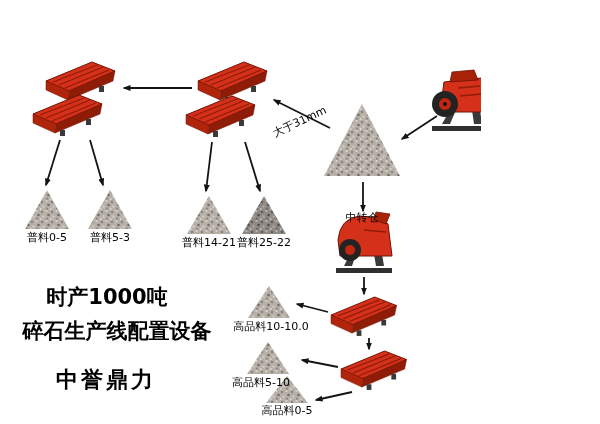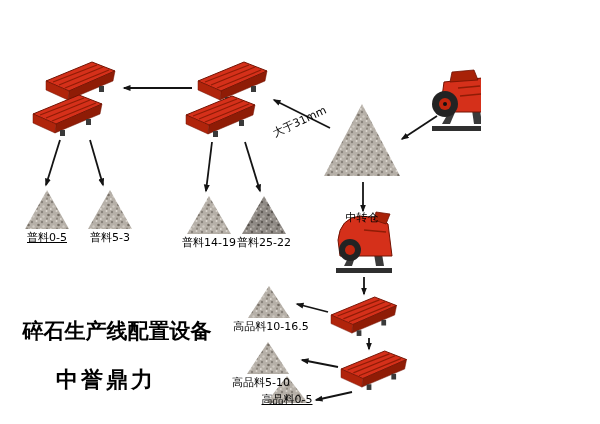--- a/index.html
+++ b/index.html
@@ -145,25 +145,26 @@
       <line x1="369" y1="338" x2="369" y2="349" marker-end="url(#ah)"></line>
       <line x1="338" y1="367" x2="302" y2="360" marker-end="url(#ah)"></line>
       <line x1="352" y1="392" x2="316" y2="400" marker-end="url(#ah)"></line>
     </g>
   </svg>
 
   <div class="lbl lbl--bold" style="left:570px; top:37px;">料仓</div>
   <div class="lbl" style="left:362px; top:179px;margin-top:33px;">中转仓</div>
   <div class="lbl lbl--rot" style="left:300px; top:116px;">大于31mm</div>
 
-  <div class="lbl" style="left:47px;  top:232px;text-decoration:underline;">普料0-5</div>
+  <div class="lbl" style="left:47px;  top:232px;">普料0-5</div>
   <div class="lbl" style="left:110px; top:232px;">普料5-3</div>
-  <div class="lbl" style="left:209px; top:237px;">普料14-19</div>
+  <div class="lbl" style="left:209px; top:237px;">普料14-21</div>
   <div class="lbl" style="left:264px; top:237px;">普料25-22</div>
 
-  <div class="lbl" style="left:271px; top:321px;">高品料10-16.5</div>
+  <div class="lbl" style="left:271px; top:321px;">高品料10-10.0</div>
   <div class="lbl" style="left:261px; top:377px;">高品料5-10</div>
-  <div class="lbl" style="left:287px; top:394px;text-decoration:underline;">高品料0-5</div>
+  <div class="lbl" style="left:287px; top:405px;">高品料0-5</div>
 
+  <div class="ttl ttl--1" style="left:107px; top:283px;">时产1000吨</div>
   <div class="ttl ttl--2" style="left:117px; top:317px;">碎石生产线配置设备</div>
   <div class="ttl ttl--brand" style="left:106px; top:365px;">中誉鼎力</div>
 
 </div>
 
 </body></html>

